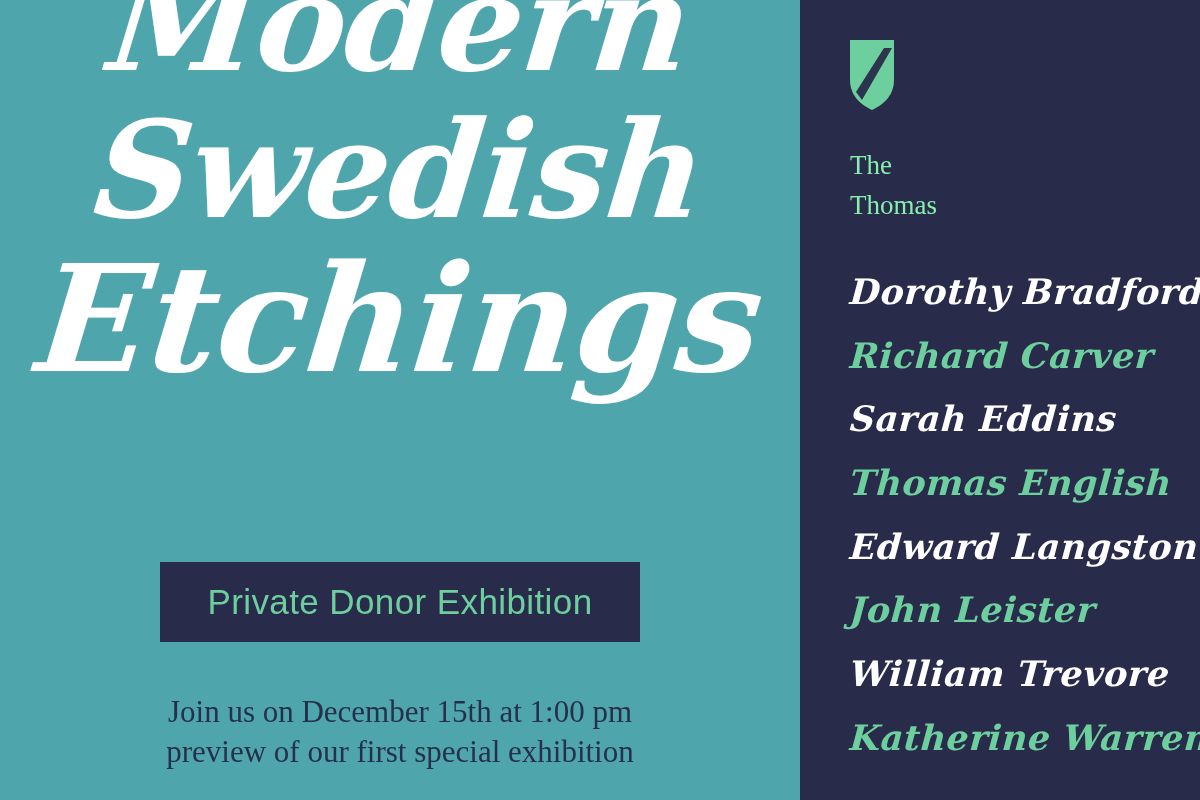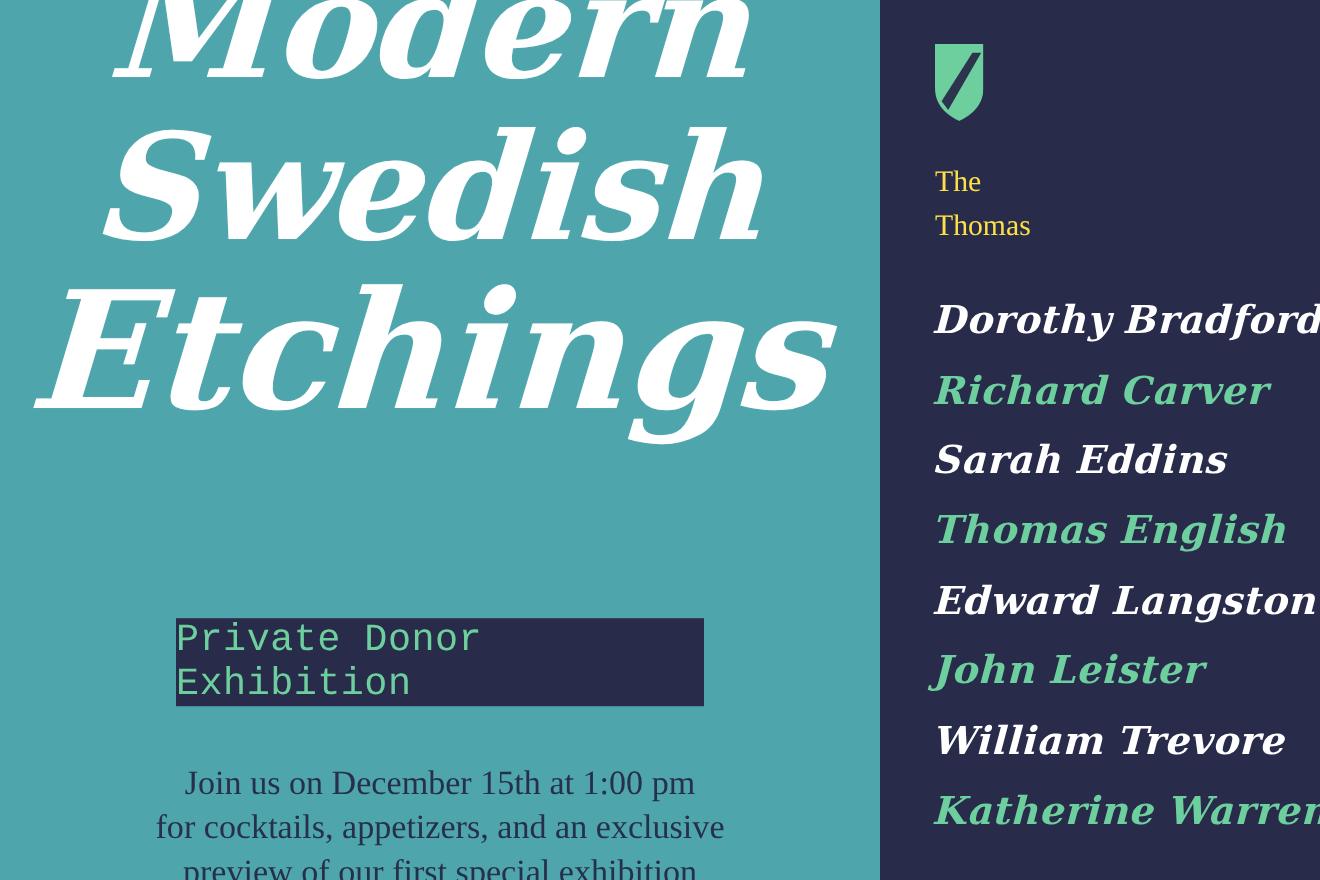--- a/index.html
+++ b/index.html
@@ -53,21 +53,21 @@
     top: 562px;
     width: 480px;
     height: 80px;
     background: #282b4a;
     display: flex;
     align-items: center;
     justify-content: center;
   }
   .banner-text {
     color: #6ecf9e;
-    font-family: Liberation Mono, monospace;
+    font-family: Liberation Sans, sans-serif;
     font-size: 35px;
     letter-spacing: 0.4px;
   }
   .invite {
     position: absolute;
     left: 100px;
     top: 692px;
     width: 600px;
     text-align: center;
     color: #27304a;
@@ -85,21 +85,21 @@
     background: #282b4a;
     padding: 40px 0 0 50px;
   }
   .logo-mark {
     width: 44px;
     height: 70px;
     position: relative;
     margin-bottom: 36px;
   }
   .org-name {
-    color: #fde047;
+    color: #86efac;
     font-family: "Liberation Serif", serif;
     font-size: 27px;
     line-height: 1.48;
     margin-bottom: 34px;
   }
   .org-name span { display: block; }
 
   .donors { margin-top: 6px; }
   .donor {
     font-family: "DejaVu Serif", serif;
@@ -126,21 +126,20 @@
       <span class="title-line l2">Swedish</span>
       <span class="title-line l3">Etchings</span>
     </div>
 
     <div class="banner">
       <span class="banner-text">Private Donor Exhibition</span>
     </div>
 
     <div class="invite">
       <span>Join us on December 15th at 1:00 pm</span>
-      <span>for cocktails, appetizers, and an exclusive</span>
       <span>preview of our first special exhibition</span>
     </div>
 
   </div>
 
   <div class="right">
 
     <div class="logo-mark">
       <svg width="44" height="70" viewBox="0 0 44 70" aria-hidden="true">
         <path d="M0 0 H44 V40 C44 58 30 66 22 70 C14 66 0 58 0 40 Z" fill="#6ecf9e"></path>

